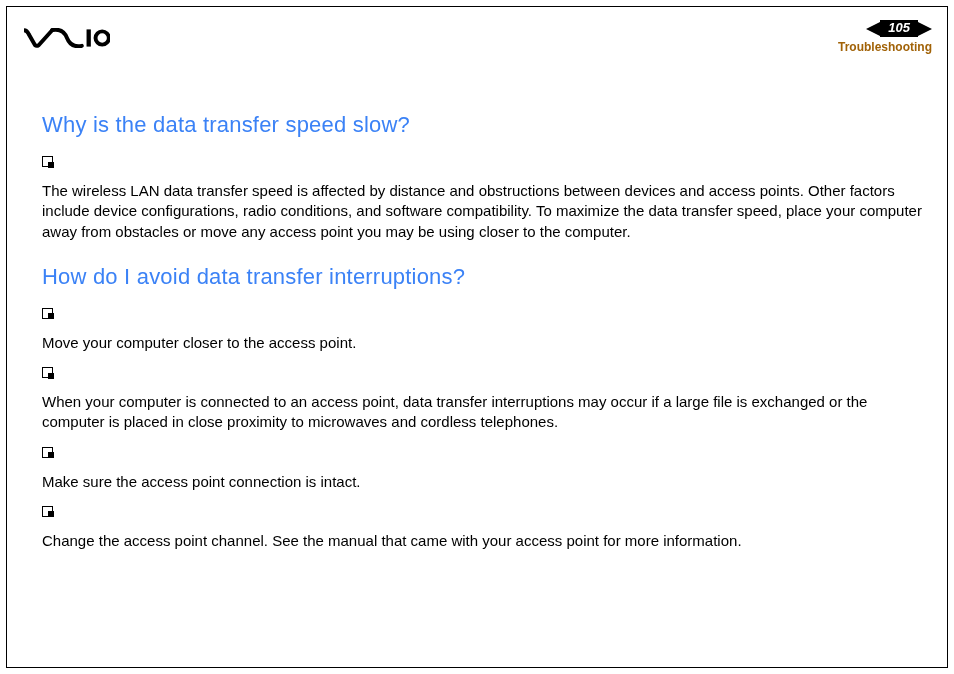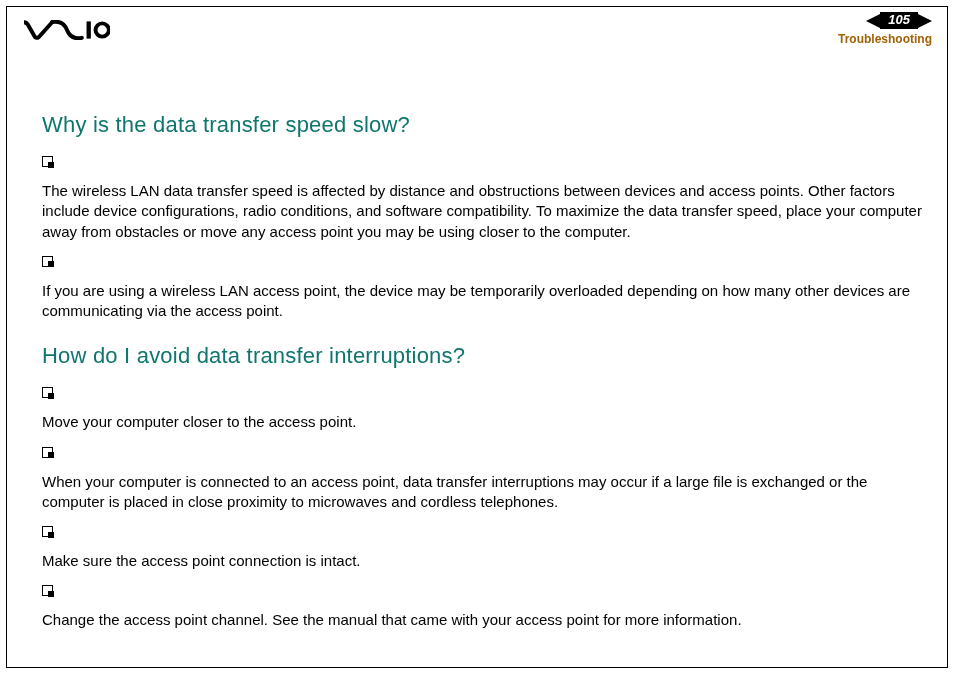--- a/index.html
+++ b/index.html
@@ -11,21 +11,21 @@
     position: relative;
     overflow: hidden;
   }
   .page-border {
     position: absolute;
     top: 6px; left: 6px; right: 6px; bottom: 6px;
     border: 1px solid #000;
   }
   .header {
     position: absolute;
-    top: 0; left: 0; right: 0;
+    top: 8px; left: 0; right: 0;
     height: 48px;
     text-align: center;
   }
   .logo {
     position: absolute;
     left: 24px;
     top: 20px;
   }
   .logo svg { width: 86px; height: 20px; }
   .page-nav {
@@ -65,21 +65,21 @@
     font-weight: bold;
     color: #a16207;
   }
   .content {
     position: absolute;
     left: 42px;
     right: 22px;
     top: 112px;
   }
   .heading {
-    color: #0f766e;
+    color: #3b82f6;
     font-size: 22px;
     font-weight: 400;
     margin-bottom: 14px;
     letter-spacing: 0.2px;
   }
   .bullet-list {
     list-style: none;
     margin-bottom: 22px;
   }
   .bullet-item {
@@ -136,24 +136,20 @@
 
 <div class="content">
 
   <div class="section">
     <h2 class="heading">Why is the data transfer speed slow?</h2>
     <ul class="bullet-list">
       <li class="bullet-item">
         <span class="bullet-icon"></span>
         <span class="bullet-text">The wireless LAN data transfer speed is affected by distance and obstructions between devices and access points. Other factors include device configurations, radio conditions, and software compatibility. To maximize the data transfer speed, place your computer away from obstacles or move any access point you may be using closer to the computer.</span>
       </li>
-      <li class="bullet-item">
-        <span class="bullet-icon"></span>
-        <span class="bullet-text">If you are using a wireless LAN access point, the device may be temporarily overloaded depending on how many other devices are communicating via the access point.</span>
-      </li>
     </ul>
   </div>
 
   <div class="section">
     <h2 class="heading">How do I avoid data transfer interruptions?</h2>
     <ul class="bullet-list">
       <li class="bullet-item">
         <span class="bullet-icon"></span>
         <span class="bullet-text">Move your computer closer to the access point.</span>
       </li>

